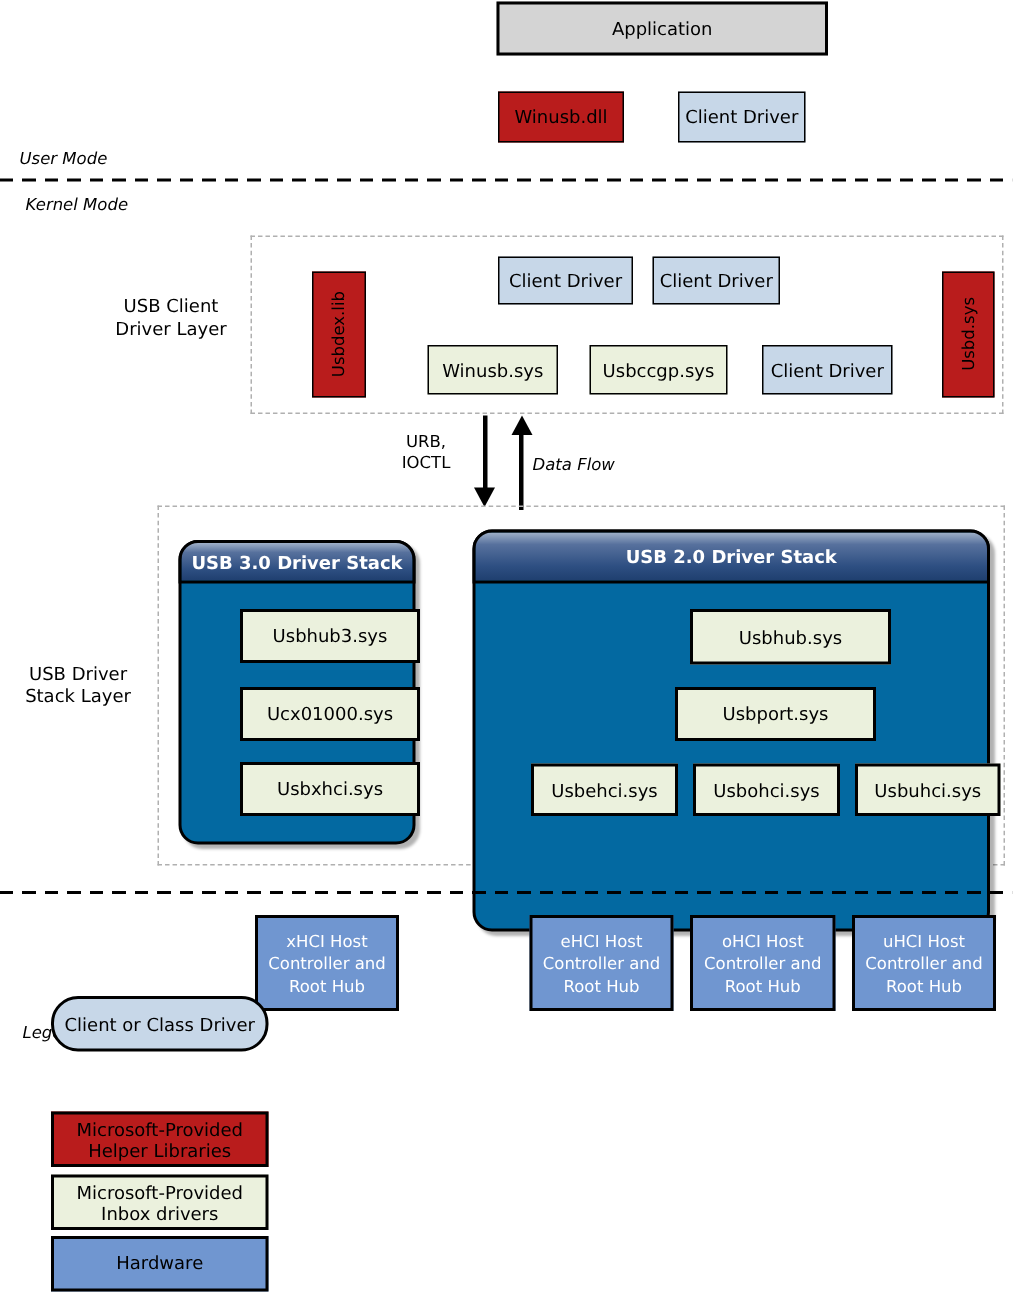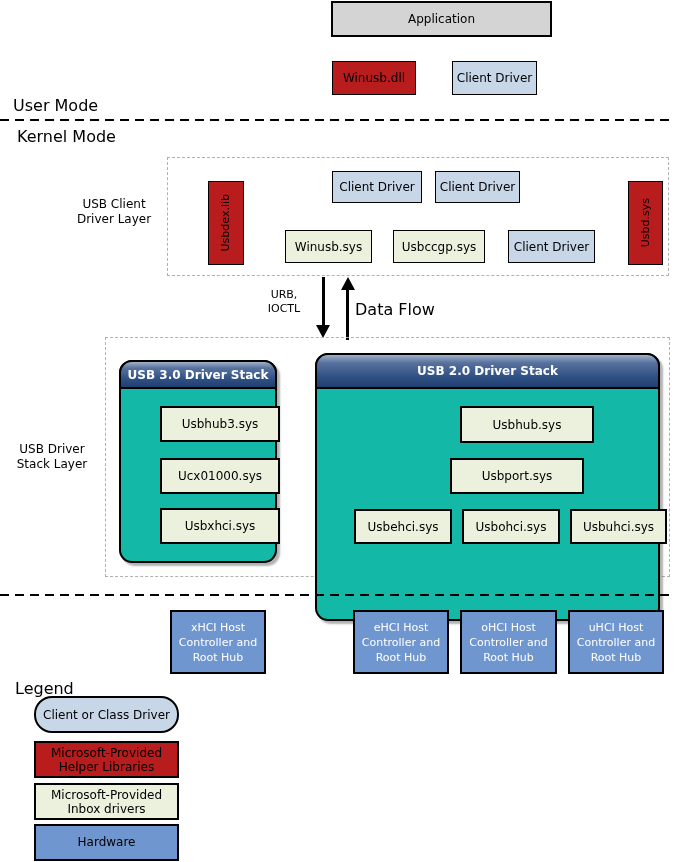--- a/index.html
+++ b/index.html
@@ -10,23 +10,23 @@
        line-height:14px;background:#fff;margin-left:20px;}
   .bd2{border-width:2px;}
   .gray{background:#d4d4d4;}
   .peach{background:#b91c1c;}
   .blue{background:#c7d7e8;}
   .green{background:#ebf1dd;}
   .hw{background:#7096d0;color:#ffffff;font-size:11px;line-height:15px;}
   .layer{position:absolute;border:1px dashed #b0b0b0;box-sizing:border-box;background:transparent;}
   .sep{position:absolute;left:0;width:675px;height:2px;
        background:repeating-linear-gradient(90deg,#000 0,#000 9px,transparent 9px,transparent 15px);}
-  .lbl{position:absolute;font-size:16px;line-height:15px;white-space:nowrap;}
+  .lbl{position:absolute;font-size:11px;line-height:15px;white-space:nowrap;font-style:italic;}
   .lblc{position:absolute;font-size:12px;line-height:15px;text-align:center;}
-  .stack{position:absolute;background:#14b8a6;border:2px solid #000;border-radius:13px;
+  .stack{position:absolute;background:#0369a1;border:2px solid #000;border-radius:13px;
          box-sizing:border-box;box-shadow:3px 3px 2px rgba(0,0,0,0.30);}
   .stack-hd{position:absolute;left:-2px;top:-2px;right:-2px;border:2px solid #000;
             border-radius:13px 13px 0 0;box-sizing:border-box;
             background:linear-gradient(180deg,#9fb0c8 0%,#57719d 25%,#2e4f82 70%,#1f3f6f 100%);
             color:#fff;font-weight:bold;font-size:12px;display:flex;align-items:center;justify-content:center;}
   .vtext{writing-mode:vertical-rl;transform:rotate(180deg);font-size:11px;}
   .shaft{position:absolute;width:3px;background:#000;}
   .head-down{position:absolute;width:0;height:0;border-left:7px solid transparent;
              border-right:7px solid transparent;border-top:13px solid #000;}
   .head-up{position:absolute;width:0;height:0;border-left:7px solid transparent;
@@ -140,21 +140,21 @@
   <div class="box hw bd2" style="left:548px;top:610px;width:96px;height:64px;">
     <div>
       <span>uHCI Host</span>
       <span>Controller and</span>
       <span>Root Hub</span>
     </div>
   </div>
 
   <div class="lbl" style="left:15px;top:681px;">Legend</div>
 
-  <div class="box blue bd2" style="left:14px;top:696px;width:145px;height:37px;border-radius:18px;">Client or Class Driver</div>
+  <div class="box blue bd2" style="left:14px;top:664px;width:145px;height:37px;border-radius:18px;">Client or Class Driver</div>
 
   <div class="box peach bd2" style="left:14px;top:741px;width:145px;height:37px;">
     <div>
       <span>Microsoft-Provided</span>
       <span>Helper Libraries</span>
     </div>
   </div>
 
   <div class="box green bd2" style="left:14px;top:783px;width:145px;height:37px;">
     <div>

